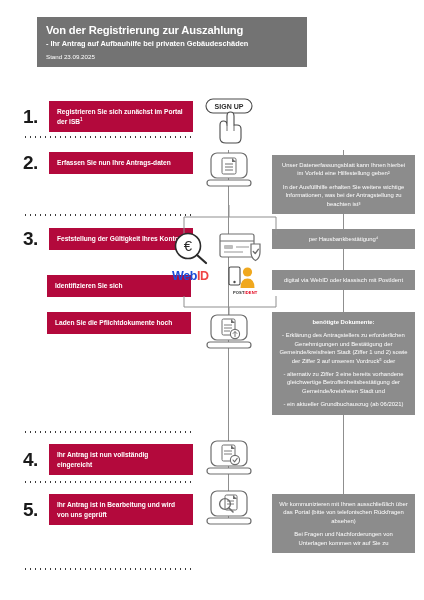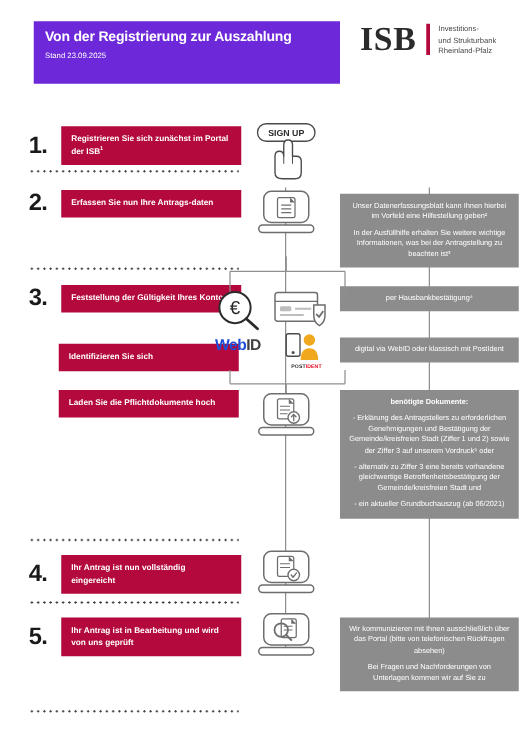--- a/index.html
+++ b/index.html
@@ -6,23 +6,23 @@
   html, body {
     width: 424px; height: 600px;
     background: #ffffff;
     font-family: "Liberation Sans", sans-serif;
     overflow: hidden;
   }
   .page { position: relative; width: 424px; height: 600px; }
 
   
   .header-band {
-    position: absolute; left: 27px; top: 17px;
-    width: 245px; height: 50px;
-    background: #6d28d9;
+    position: absolute; left: 37px; top: 17px;
+    width: 270px; height: 50px;
+    background: #737373;
     padding: 7px 9px 0 9px;
   }
   .hdr-title {
     color: #ffffff; font-size: 11.2px; font-weight: bold;
     letter-spacing: -0.15px; line-height: 13px; white-space: nowrap;
   }
   .hdr-sub {
     color: #ffffff; font-size: 7.4px; font-weight: bold;
     line-height: 11px; margin-top: 1px; white-space: nowrap;
   }
@@ -84,48 +84,40 @@
   }
   .gbox p + p { margin-top: 5px; }
 
   
   .icon-wrap { position: absolute; }
   svg { display: block; }
   .webid {
     position: absolute; font-size: 12.5px; font-weight: bold;
     letter-spacing: -0.4px; color: #2b2b2b;
   }
-  .webid span { color: #404040; }
+  .webid span { color: #ef4444; }
   .postident {
     position: absolute; font-size: 4.1px; font-weight: bold;
     letter-spacing: 0.1px;
   }
   .postident .p1 { color: #2b2b2b; }
   .postident .p2 { color: #e2001a; }
   sup { font-size: 0.68em; vertical-align: super; line-height: 0; }
 </style>
 </head>
 <body>
 
 <div class="page">
 
   <div class="header-band">
     <div class="hdr-title">Von der Registrierung zur Auszahlung</div>
+    <div class="hdr-sub">- Ihr Antrag auf Aufbauhilfe bei privaten Gebäudeschäden</div>
     <div class="hdr-date">Stand 23.09.2025</div>
   </div>
 
-  <div class="logo">
-    <div class="logo-isb">ISB</div>
-    <div class="logo-bar"></div>
-    <div class="logo-txt">
-      <div>Investitions-</div>
-      <div>und Strukturbank</div>
-      <div>Rheinland-Pfalz</div>
-    </div>
-  </div>
 
   <div class="spine"></div>
   <div class="gray-spine"></div>
 
   <div class="step" style="left:23px; top:101px;">
     <div class="step-num">1.</div>
     <div class="step-box">
       <span>Registrieren Sie sich zunächst im Portal der ISB</span><sup>1</sup>
     </div>
   </div>

